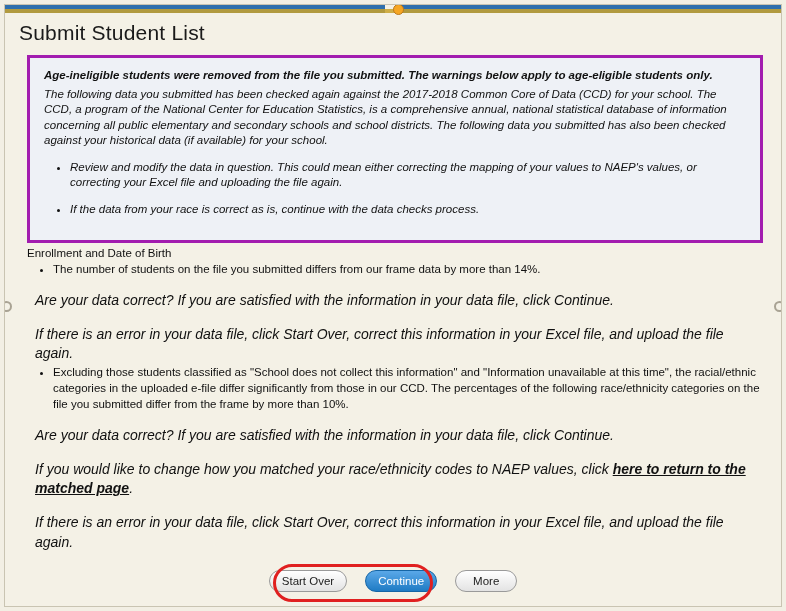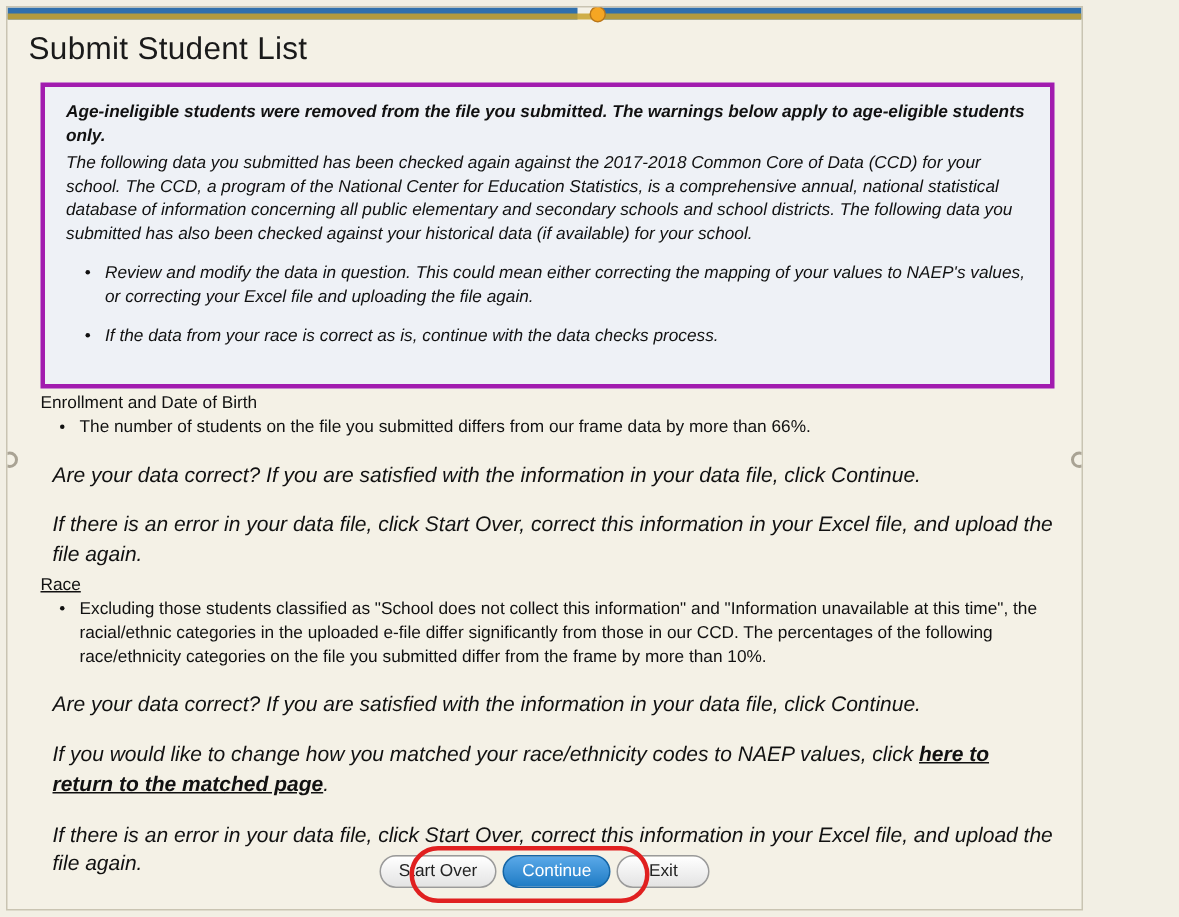--- a/index.html
+++ b/index.html
@@ -11,21 +11,21 @@
     height: 611px;
     background: #f2efe4;
     font-family: "Liberation Sans", sans-serif;
     overflow: hidden;
     position: relative;
   }
   .page-frame {
     position: absolute;
     left: 4px;
     top: 4px;
-    width: 718px;
+    width: 778px;
     height: 603px;
     background: #f4f1e6;
     border: 1px solid #c9c4b2;
     box-sizing: border-box;
     overflow: hidden;
   }
   
   .top-bars {
     position: absolute;
     left: 0; top: 0;
@@ -167,21 +167,21 @@
   }
   
   .button-row {
     position: absolute;
     left: 0;
     bottom: 14px;
     width: 100%;
     display: flex;
     justify-content: center;
     align-items: center;
-    gap: 4px;
+    gap: 18px;
   }
   .btn {
     font-size: 11.5px;
     font-family: "Liberation Sans", sans-serif;
     padding: 4px 12px;
     border-radius: 11px;
     border: 1px solid #9a9a9a;
     background: linear-gradient(#ffffff, #e3e3e3);
     color: #222;
     cursor: pointer;
@@ -230,36 +230,35 @@
     <ul>
       <li>Review and modify the data in question. This could mean either correcting the mapping of your values to NAEP's values, or correcting your Excel file and uploading the file again.</li>
       <li>If the data from your race is correct as is, continue with the data checks process.</li>
     </ul>
   </div>
 
   <div class="content">
 
     <div class="check-head">Enrollment and Date of Birth</div>
     <ul class="check-list">
-      <li>The number of students on the file you submitted differs from our frame data by more than 66%.</li>
+      <li>The number of students on the file you submitted differs from our frame data by more than 14%.</li>
     </ul>
     <div class="italic-line">Are your data correct? If you are satisfied with the information in your data file, click Continue.</div>
     <div class="italic-line">If there is an error in your data file, click Start Over, correct this information in your Excel file, and upload the file again.</div>
 
-    <div class="check-head underline">Race</div>
     <ul class="check-list">
       <li>Excluding those students classified as "School does not collect this information" and "Information unavailable at this time", the racial/ethnic categories in the uploaded e-file differ significantly from those in our CCD. The percentages of the following race/ethnicity categories on the file you submitted differ from the frame by more than 10%.</li>
     </ul>
     <div class="italic-line">Are your data correct? If you are satisfied with the information in your data file, click Continue.</div>
     <div class="italic-line">
       <span>If you would like to change how you matched your race/ethnicity codes to NAEP values, click </span><span class="inline-link">here to return to the matched page</span><span>.</span>
     </div>
     <div class="italic-line">If there is an error in your data file, click Start Over, correct this information in your Excel file, and upload the file again.</div>
   </div>
 
   <div class="button-row">
     <button class="btn">Start Over</button>
     <button class="btn primary">Continue</button>
-    <button class="btn">Exit</button>
+    <button class="btn">More</button>
   </div>
 
   <div class="highlight-ring"></div>
 </div>
 
 </body></html>

